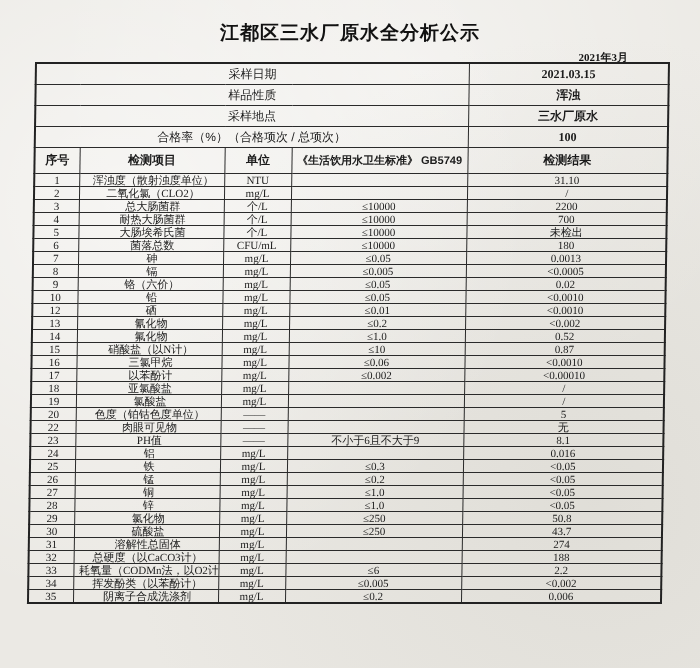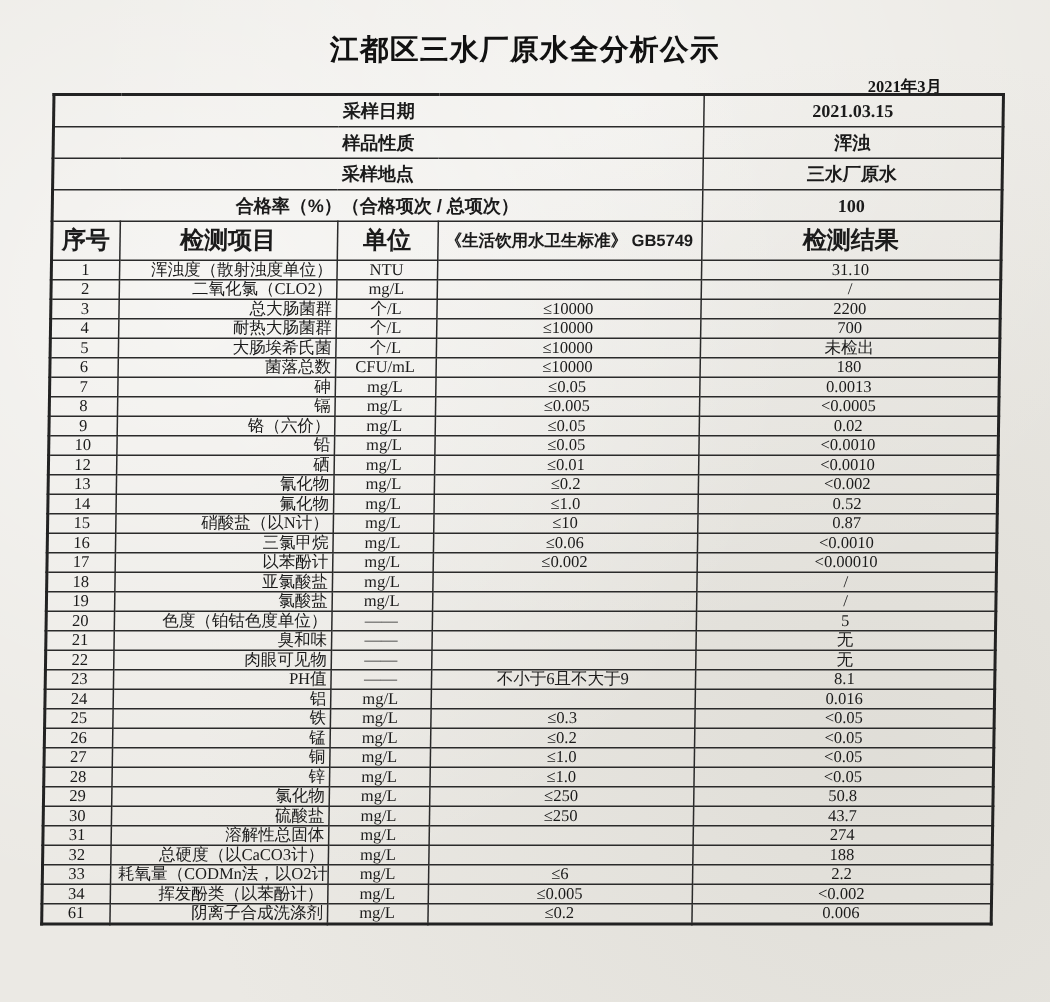--- a/index.html
+++ b/index.html
@@ -31,26 +31,26 @@
     border-collapse:collapse;table-layout:fixed;width:633px;
   }
   td,th{
     border:1px solid #2a2a2a;
     padding:0 2px;overflow:hidden;white-space:nowrap;
     text-align:center;vertical-align:middle;
     font-weight:normal;
   }
   table{border:2px solid #222;}
   .info-row td{height:20px;font-size:12px;}
-  .info-row .c-label{font-weight:bold;font-family:"Liberation Sans","DejaVu Sans",sans-serif;font-size:12px;}
+  .info-row .c-label{font-weight:normal;font-family:"Liberation Sans","DejaVu Sans",sans-serif;font-size:12px;}
   .info-row .c-value{font-size:12px;font-weight:bold;}
-  .head-row th{height:25px;font-family:"Liberation Sans","DejaVu Sans",sans-serif;font-weight:bold;font-size:16px;}
+  .head-row th{height:25px;font-family:"Liberation Sans","DejaVu Sans",sans-serif;font-weight:bold;font-size:12px;}
   .head-row th.h-standard{font-size:11px;}
   .data-row td{height:12px;font-size:11px;line-height:12px;}
-  .data-row .c-item{text-align:right;padding-left:5px;}
+  .data-row .c-item{text-align:center;padding-left:5px;}
 </style>
 </head>
 <body>
 
 <div class="title">江都区三水厂原水全分析公示</div>
 <div class="subtitle">2021年3月</div>
 
 <div class="sheet">
   <table>
     <colgroup>
@@ -215,27 +215,20 @@
           <td class="c-result">/</td>
         </tr>
         <tr class="data-row">
           <td class="c-no">20</td>
           <td class="c-item">色度（铂钴色度单位）</td>
           <td class="c-unit">——</td>
           <td class="c-standard"></td>
           <td class="c-result">5</td>
         </tr>
         <tr class="data-row">
-          <td class="c-no">21</td>
-          <td class="c-item">臭和味</td>
-          <td class="c-unit">——</td>
-          <td class="c-standard"></td>
-          <td class="c-result">无</td>
-        </tr>
-        <tr class="data-row">
           <td class="c-no">22</td>
           <td class="c-item">肉眼可见物</td>
           <td class="c-unit">——</td>
           <td class="c-standard"></td>
           <td class="c-result">无</td>
         </tr>
         <tr class="data-row">
           <td class="c-no">23</td>
           <td class="c-item">PH值</td>
           <td class="c-unit">——</td>
@@ -313,21 +306,21 @@
           <td class="c-result">2.2</td>
         </tr>
         <tr class="data-row">
           <td class="c-no">34</td>
           <td class="c-item">挥发酚类（以苯酚计）</td>
           <td class="c-unit">mg/L</td>
           <td class="c-standard">≤0.005</td>
           <td class="c-result">&lt;0.002</td>
         </tr>
         <tr class="data-row">
-          <td class="c-no">61</td>
+          <td class="c-no">35</td>
           <td class="c-item">阴离子合成洗涤剂</td>
           <td class="c-unit">mg/L</td>
           <td class="c-standard">≤0.2</td>
           <td class="c-result">0.006</td>
         </tr>
       </tbody>
   </table>
 </div>
 
 </body></html>

